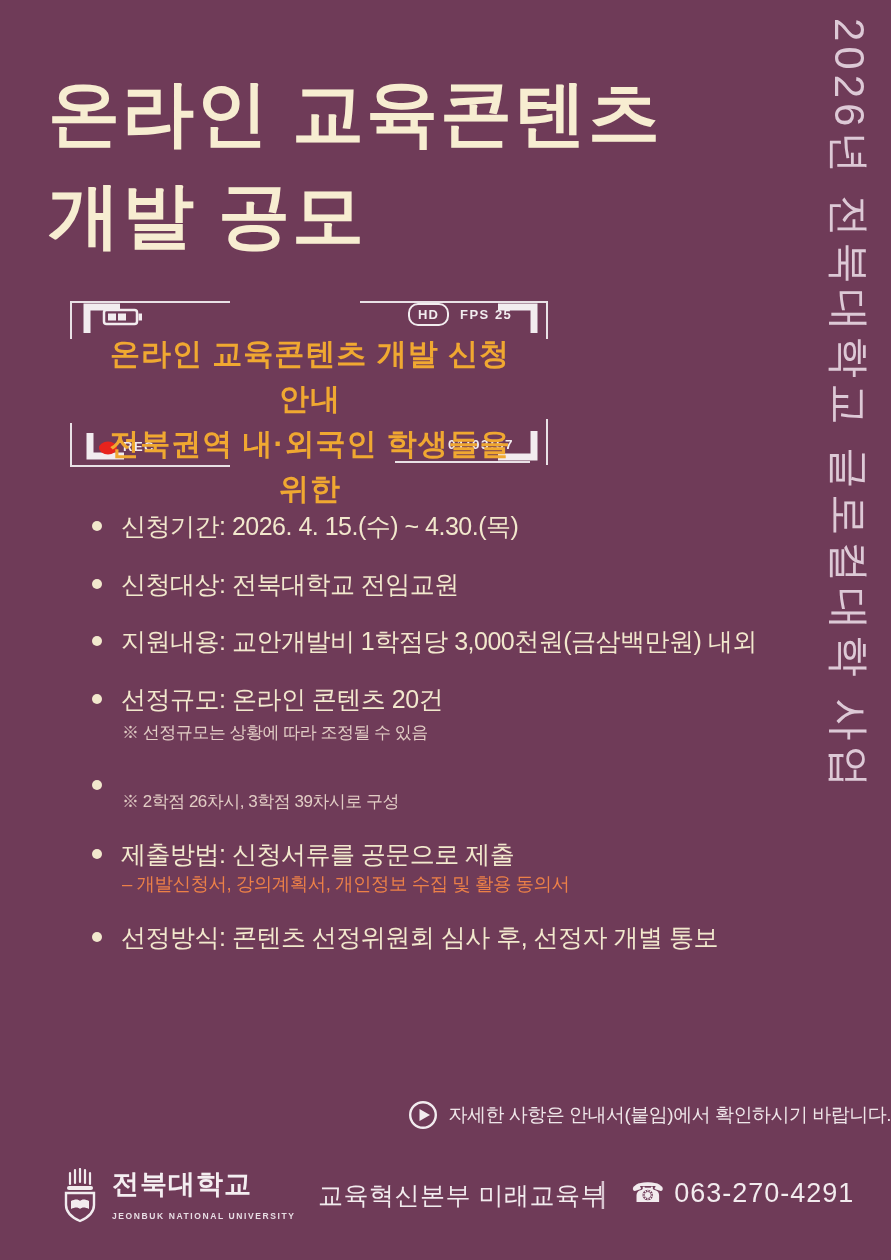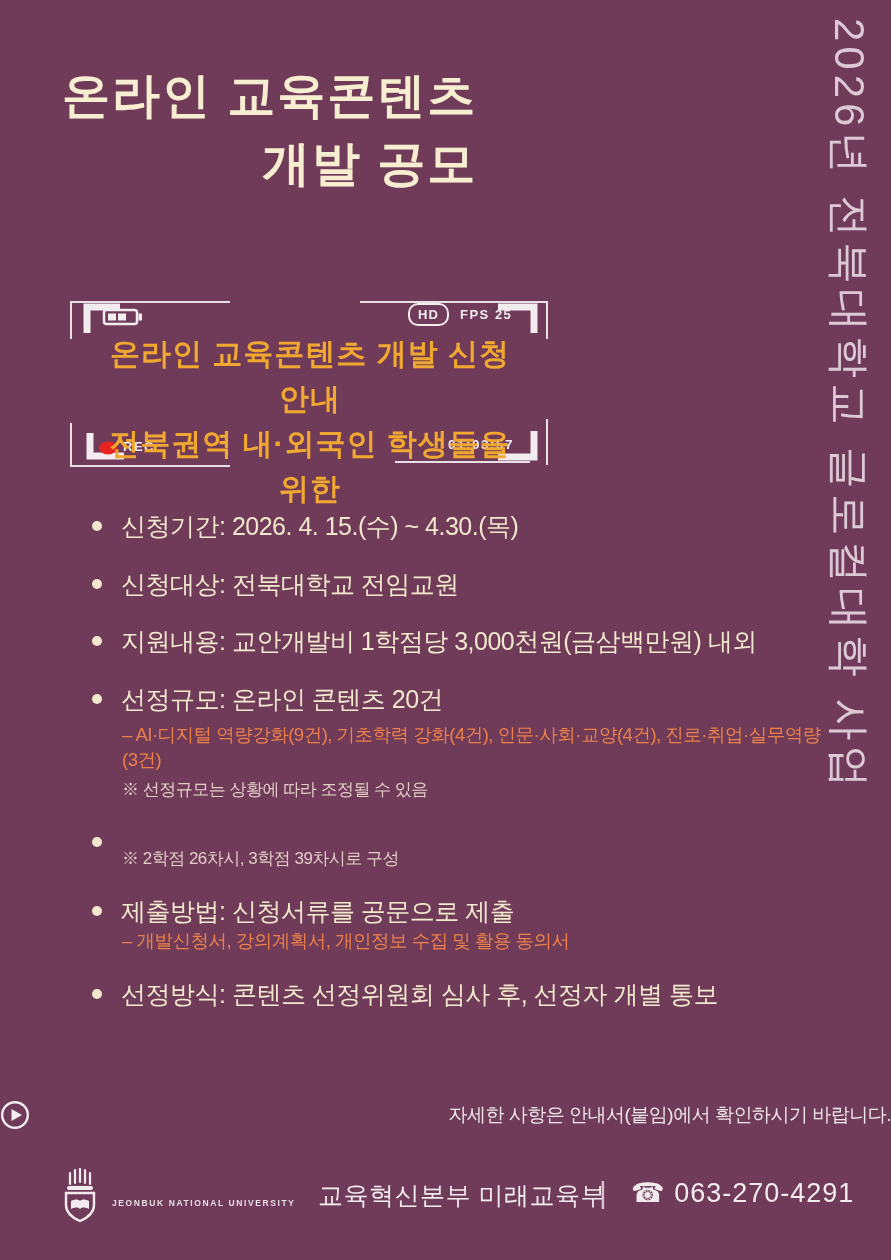--- a/index.html
+++ b/index.html
@@ -11,23 +11,23 @@
   }
   
   .side-banner{
     position:absolute;top:18px;right:14px;height:1060px;
     writing-mode:vertical-rl;text-orientation:sideways;
     font-size:42px;letter-spacing:5px;font-weight:300;
     color:#ddc9d6;white-space:nowrap;
   }
   
   .main-title{
-    position:absolute;left:62px;top:62px;
-    font-size:48px;line-height:1.42;letter-spacing:2px;
-    color:#f7edd1;font-weight:bold;text-align:right;
+    position:absolute;left:48px;top:62px;
+    font-size:72px;line-height:1.42;letter-spacing:2px;
+    color:#f7edd1;font-weight:bold;
   }
   
   .viewfinder{position:absolute;left:60px;top:295px;width:500px;height:180px;}
   .viewfinder svg{position:absolute;left:0;top:0;}
   .vf-caption{
     position:absolute;left:30px;top:36px;width:440px;text-align:center;
     font-size:30px;line-height:1.5;color:#f0a831;font-weight:bold;letter-spacing:1px;
   }
   .hd-badge{
     position:absolute;left:348px;top:8px;width:37px;height:19px;
@@ -43,21 +43,21 @@
   .detail-item{margin-bottom:25px;}
   .detail-main{display:flex;align-items:flex-start;}
   .dot{flex:0 0 auto;width:10px;height:10px;border-radius:50%;background:#f2e8cd;margin:11px 19px 0 0;}
   .detail-text{font-size:25px;color:#f2e8cd;line-height:1.3;letter-spacing:-0.5px;}
   .detail-highlight{margin:7px 0 0 30px;font-size:18.5px;color:#ec8048;letter-spacing:-0.5px;}
   .detail-note{margin:6px 0 0 30px;font-size:17px;color:#e2cdc5;letter-spacing:-0.5px;}
   .sp{margin-top:0;}
   
   .closing{
     position:absolute;left:0;top:1100px;width:100%;
-    display:flex;align-items:center;justify-content:space-between;gap:10px;
+    display:flex;align-items:center;justify-content:flex-end;gap:10px;
   }
   .closing-text{font-size:19px;color:#efe6e9;letter-spacing:-0.5px;}
   
   .footer-logo{position:absolute;left:58px;top:1168px;display:flex;align-items:center;gap:10px;}
   .logo-text-kr{font-size:27px;font-weight:bold;color:#f4eef1;letter-spacing:1px;line-height:1;}
   .logo-text-en{font-size:8.5px;color:#e8dee4;letter-spacing:1.6px;margin-top:13px;font-weight:bold;}
   .footer-dept{position:absolute;left:318px;top:1179px;font-size:25px;color:#f2ebee;letter-spacing:0.5px;}
   .footer-divider{position:absolute;left:599px;top:1176px;font-size:30px;font-weight:200;color:#d7c3cf;}
   .footer-phone{position:absolute;left:631px;top:1177px;font-size:27px;color:#f2ebee;letter-spacing:1px;font-weight:400;}
 </style>
@@ -131,21 +131,20 @@
         <span class="dot"></span>
         <span class="detail-text">지원내용: 교안개발비 1학점당 3,000천원(금삼백만원) 내외</span>
       </div>
     </div>
 
     <div class="detail-item">
       <div class="detail-main">
         <span class="dot"></span>
         <span class="detail-text">선정규모: 온라인 콘텐츠 20건</span>
       </div>
-      <div class="detail-highlight">– AI·디지털 역량강화(9건), 기초학력 강화(4건), 인문·사회·교양(4건), 진로·취업·실무역량(3건)</div>
       <div class="detail-note">※ 선정규모는 상황에 따라 조정될 수 있음</div>
     </div>
 
     <div class="detail-item">
       <div class="detail-main">
         <span class="dot"></span>
       </div>
       <div class="detail-note sp">※ 2학점 26차시, 3학점 39차시로 구성</div>
     </div>
 
@@ -181,20 +180,21 @@
           <path d="M17 15 V2"></path>
           <path d="M22 14 V1"></path>
           <path d="M27 15 V2"></path>
           <path d="M32 16 V5"></path>
       </g>
       <rect x="9" y="18" width="26" height="4" rx="2" fill="#f2ecef"></rect>
       <path d="M8 25 h28 v12 c0 8 -7 13 -14 16 c-7 -3 -14 -8 -14 -16 z" fill="none" stroke="#f2ecef" stroke-width="2.4"></path>
       <path d="M13 33 c4 -2 7 -2 9 0 c2 -2 5 -2 9 0 v8 c-4 -2 -7 -2 -9 0 c-2 -2 -5 -2 -9 0 z" fill="#f2ecef"></path>
     </svg>
     <div>
+      <div class="logo-text-kr">전북대학교</div>
       <div class="logo-text-en">JEONBUK NATIONAL UNIVERSITY</div>
     </div>
   </div>
   <div class="footer-dept">교육혁신본부 미래교육부</div>
   <div class="footer-divider">|</div>
   <div class="footer-phone">☎ 063-270-4291</div>
 
 </div>
 
 </body></html>

